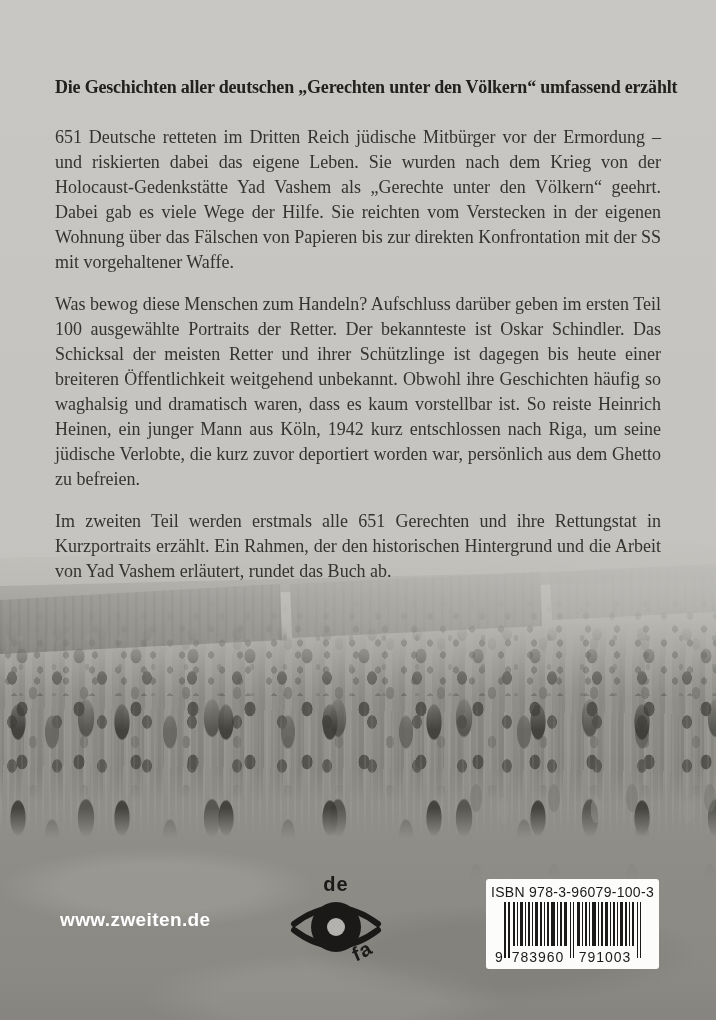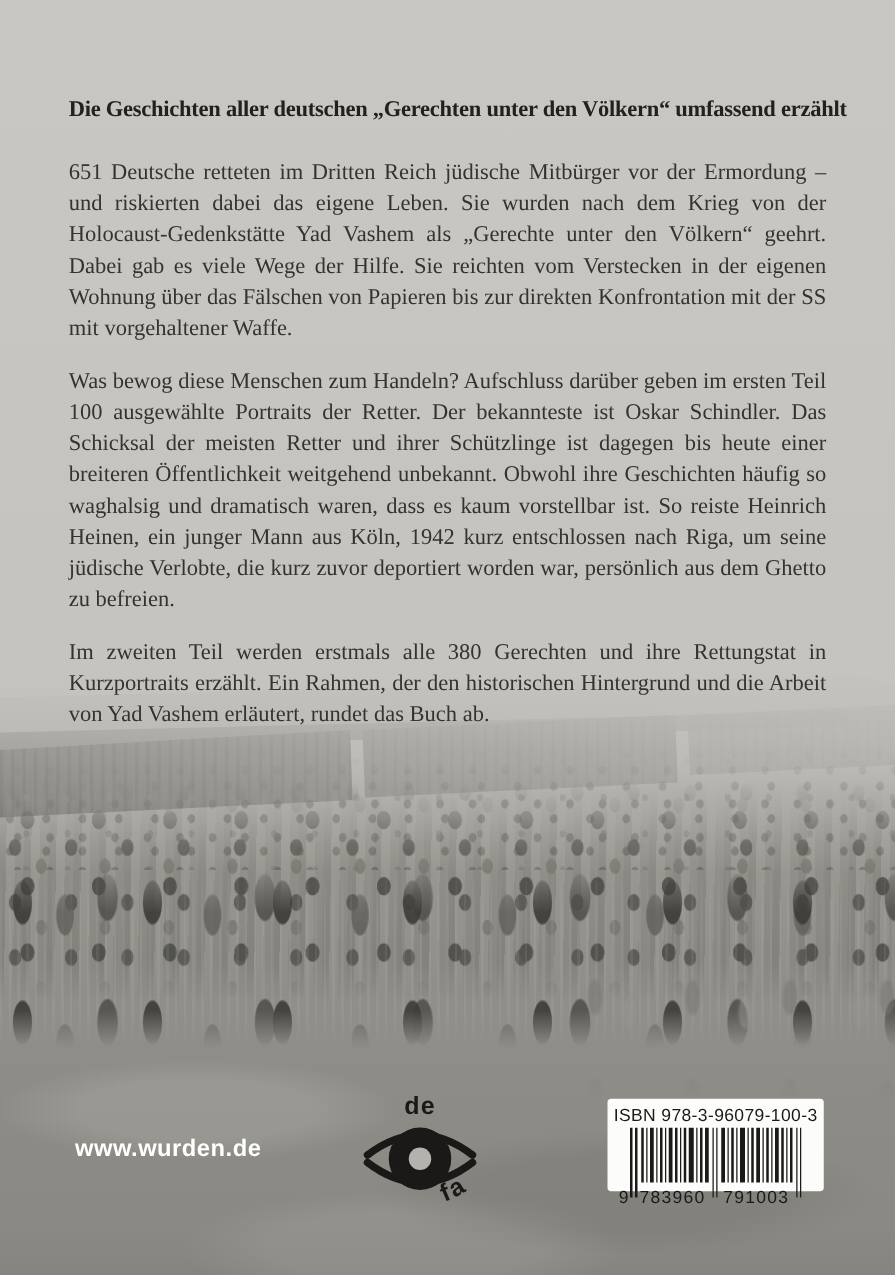--- a/index.html
+++ b/index.html
@@ -89,21 +89,21 @@
   }
 
   
   .website{
     position:absolute; left:60px; top:909px; z-index:6;
     font-family:"Liberation Sans", sans-serif; font-weight:bold;
     font-size:19px; letter-spacing:.4px; color:#ffffff;
   }
   .defacto{ position:absolute; left:287px; top:872px; z-index:6; }
   .isbn-box{
-    position:absolute; left:486px; top:879px; width:173px; height:74px; z-index:6;
+    position:absolute; left:486px; top:879px; width:173px; height:90px; z-index:6;
     background:#fcfcfb; border-radius:3px; text-align:center; padding-top:5px;
   }
   .isbn-label{
     font-family:"Liberation Sans", sans-serif; font-size:14px;
     letter-spacing:.3px; color:#1b1a18; line-height:16px;
   }
   .barcode{ display:block; margin:2px auto 0; }
   .barcode text{
     font-family:"Liberation Sans", sans-serif; font-size:14px; fill:#1b1a18;
   }
@@ -145,24 +145,24 @@
   <div class="photo-layer crowd-mid"></div>
   <div class="photo-layer crowd-near"></div>
   <div class="photo-layer crowd-right"></div>
   <div class="photo-layer haze"></div>
   <div class="photo-layer ground-mottle"></div>
 
   <main class="content">
     <h1 class="headline">Die Geschichten aller deutschen „Gerechten unter den Völkern“ umfassend erzählt</h1>
     <p>651 Deutsche retteten im Dritten Reich jüdische Mitbürger vor der Ermordung – und riskierten dabei das eigene Leben. Sie wurden nach dem Krieg von der Holocaust-Gedenkstätte Yad Vashem als „Gerechte unter den Völkern“ geehrt. Dabei gab es viele Wege der Hilfe. Sie reichten vom Verstecken in der eigenen Wohnung über das Fälschen von Papieren bis zur direkten Konfrontation mit der SS mit vorgehaltener Waffe.</p>
     <p>Was bewog diese Menschen zum Handeln? Aufschluss darüber geben im ersten Teil 100 ausgewählte Portraits der Retter. Der bekannteste ist Oskar Schindler. Das Schicksal der meisten Retter und ihrer Schützlinge ist dagegen bis heute einer breiteren Öffentlichkeit weitgehend unbekannt. Obwohl ihre Geschichten häufig so waghalsig und dramatisch waren, dass es kaum vorstellbar ist. So reiste Heinrich Heinen, ein junger Mann aus Köln, 1942 kurz entschlossen nach Riga, um seine jüdische Verlobte, die kurz zuvor deportiert worden war, persönlich aus dem Ghetto zu befreien.</p>
-    <p>Im zweiten Teil werden erstmals alle 380 Gerechten und ihre Rettungstat in Kurzportraits erzählt. Ein Rahmen, der den historischen Hintergrund und die Arbeit von Yad Vashem erläutert, rundet das Buch ab.</p>
+    <p>Im zweiten Teil werden erstmals alle 651 Gerechten und ihre Rettungstat in Kurzportraits erzählt. Ein Rahmen, der den historischen Hintergrund und die Arbeit von Yad Vashem erläutert, rundet das Buch ab.</p>
   </main>
 
-  <div class="website">www.wurden.de</div>
+  <div class="website">www.zweiten.de</div>
 
   <svg class="defacto" width="98" height="106" viewBox="0 0 98 106">
     <defs>
       <path id="facto-arc" d="M 14,82 Q 49,104 84,82"></path>
     </defs>
     <text x="49" y="19" text-anchor="middle" font-size="20" letter-spacing="1">de</text>
     <g>
       <path d="M 7,52 Q 49,20 91,52" fill="none" stroke="#1a1917" stroke-width="6" stroke-linecap="round"></path>
       <path d="M 7,58 Q 49,90 91,58" fill="none" stroke="#1a1917" stroke-width="6" stroke-linecap="round"></path>
       <circle cx="49" cy="55" r="25" fill="#1a1917"></circle>

